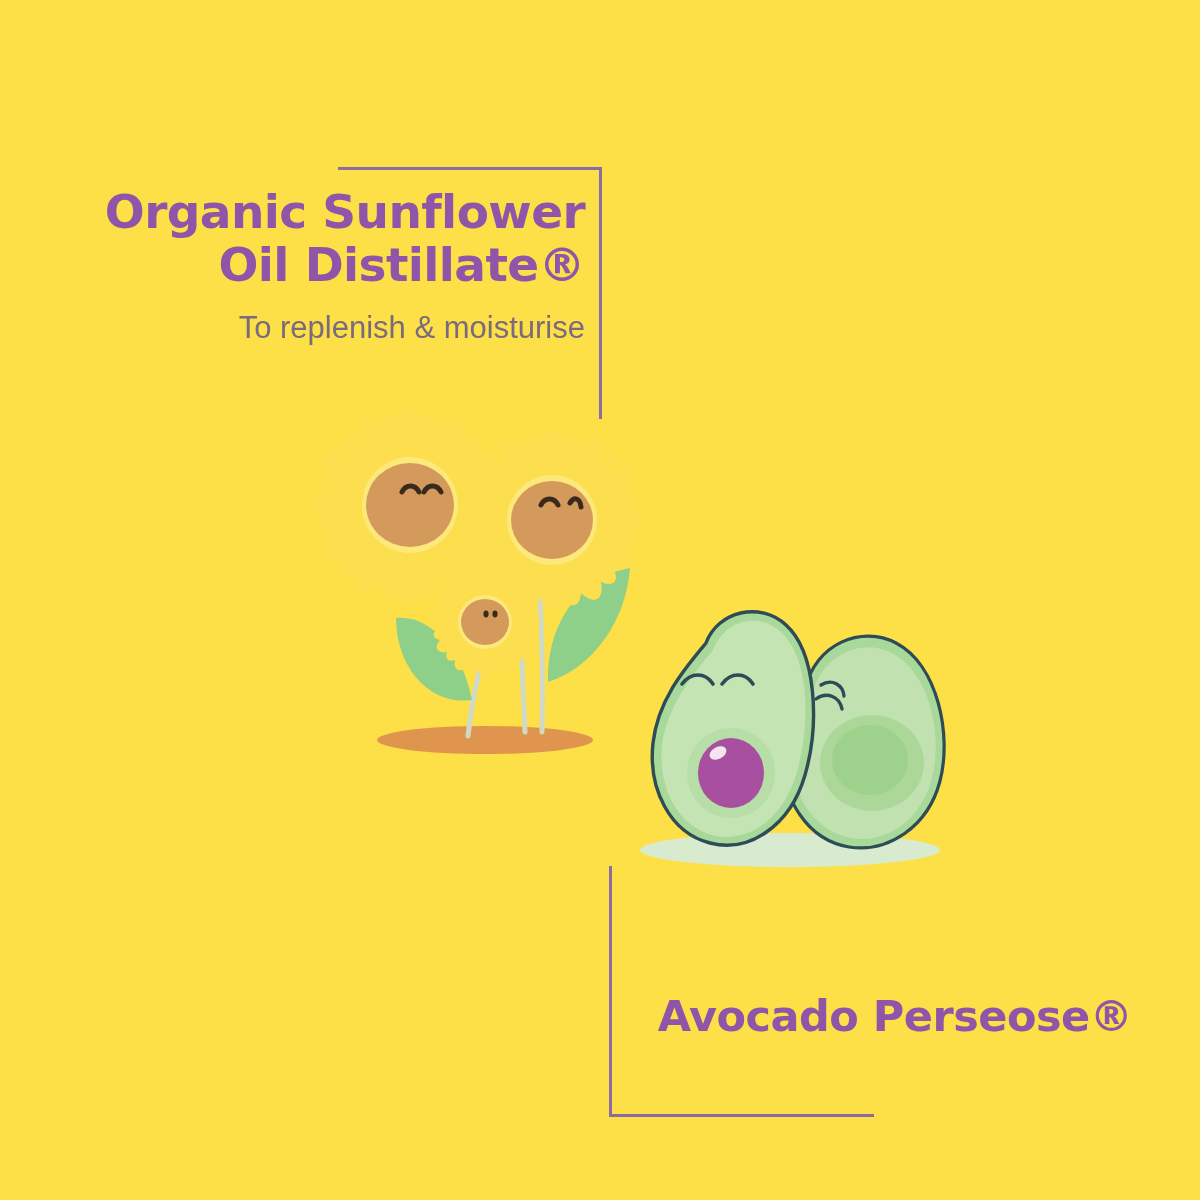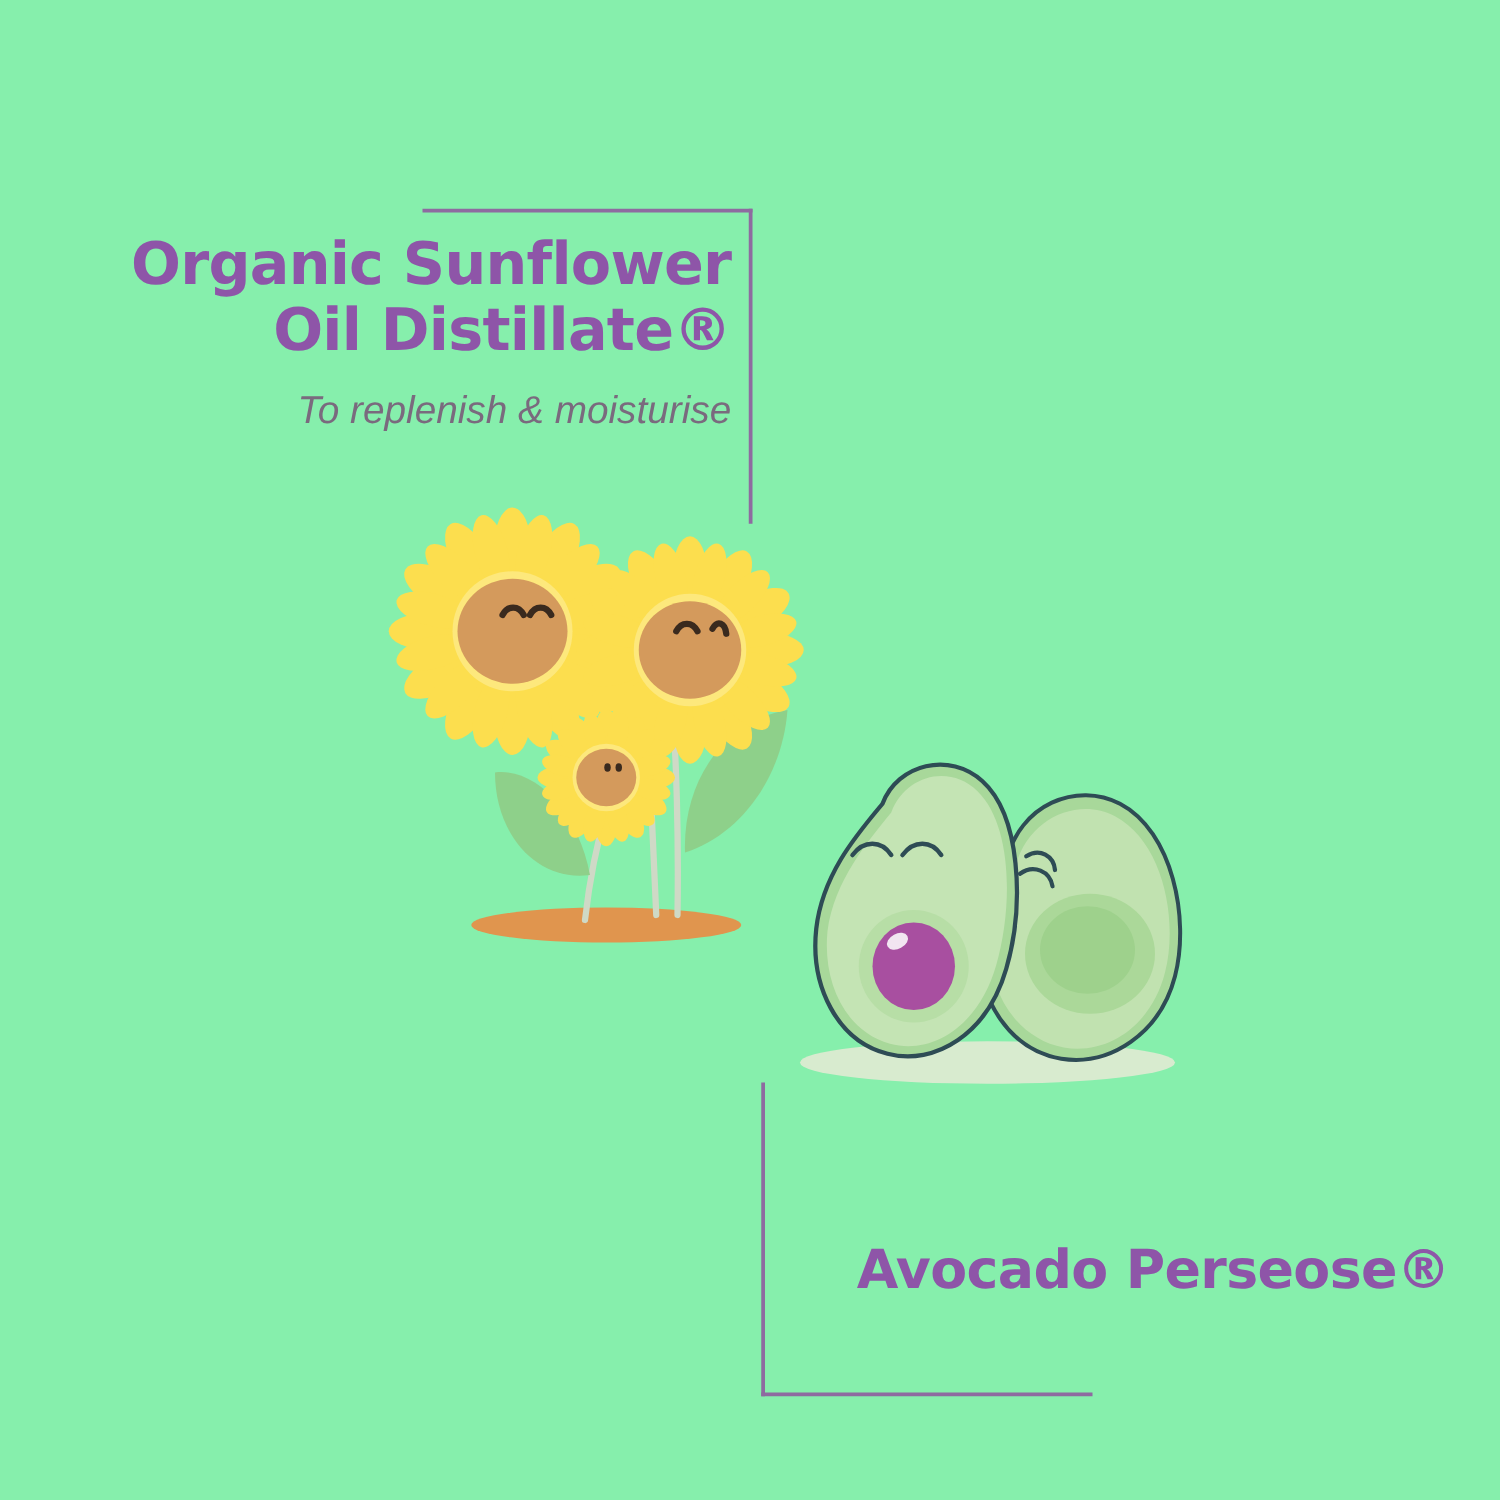--- a/index.html
+++ b/index.html
@@ -12,21 +12,21 @@
     background: #EADCEE;
     font-family: "Liberation Sans", sans-serif;
     overflow: hidden;
     position: relative;
   }
 
   #stage {
     position: relative;
     width: 1200px;
     height: 1200px;
-    background: #86efac;
+    background: #fde047;
     overflow: hidden;
   }
 
   
   .bracket {
     position: absolute;
     pointer-events: none;
   }
   .bracket .bline {
     position: absolute;
@@ -58,21 +58,21 @@
   #text-top {
     left: 40px;
     top: 186px;
     width: 545px;
     text-align: right;
   }
   #text-bottom {
     left: 560px;
     top: 992px;
     width: 600px;
-    text-align: right;
+    text-align: center;
     padding-left: 70px;
     box-sizing: border-box;
   }
 
   .headline {
     font-family: "DejaVu Sans", sans-serif;
     font-weight: bold;
     font-size: 47px;
     line-height: 1.12;
     color: #8E55A8;
@@ -85,21 +85,20 @@
     letter-spacing: -0.5px;
   }
   .subline {
     font-family: "Liberation Sans", sans-serif;
     font-weight: normal;
     font-size: 31px;
     line-height: 1.2;
     color: #7A6A7E;
     margin: 0;
     padding-top: 18px;
-    font-style: italic;
   }
   #text-bottom .subline {
     font-size: 30px;
     padding-top: 12px;
   }
 
   
   .illus {
     position: absolute;
   }

